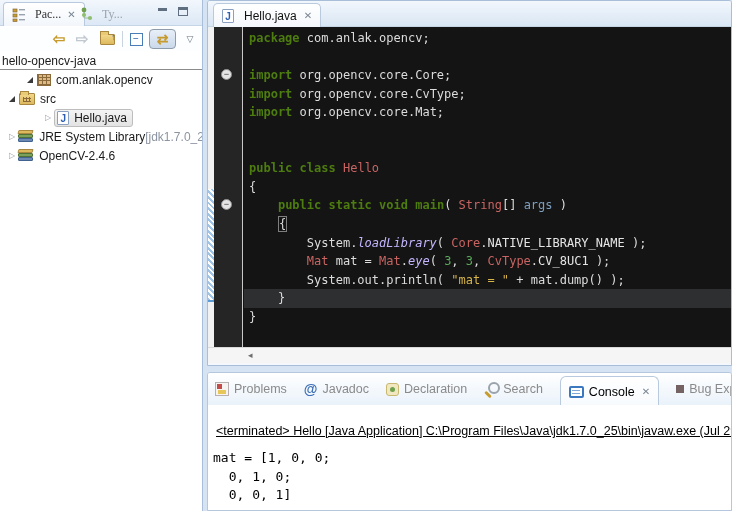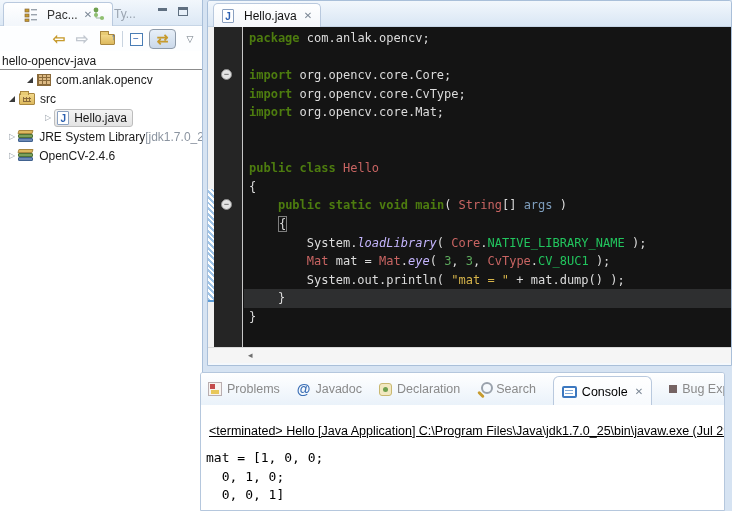--- a/index.html
+++ b/index.html
@@ -6,21 +6,21 @@
   html,body { width:732px; height:511px; overflow:hidden; }
   body { font-family:"Liberation Sans", sans-serif; background:#D6E3F2; }
   #workbench { position:relative; width:732px; height:511px; overflow:hidden; }
 
   
   #left-panel { position:absolute; left:0; top:0; width:203px; height:511px;
     background:#FFFFFF; border-right:1px solid #A9BFD9; overflow:hidden; }
   #left-tabbar { position:absolute; left:0; top:0; right:0; height:26px;
     background:linear-gradient(#F2F7FC,#DCE8F5); border-bottom:1px solid #C6D5E6; }
   .view-tab { position:absolute; top:2px; height:24px; display:flex; align-items:center;
-    gap:4px; padding:0 20px; font-size:12px; color:#333; }
+    gap:4px; padding:0 8px; font-size:12px; color:#333;font-family:Liberation Serif, serif; }
   .view-tab.active { background:linear-gradient(#FFFFFF,#F2F6FB); border:1px solid #B9C9DE;
     border-bottom:none; border-radius:4px 4px 0 0; }
   .view-tab.inactive { color:#9AA4B0; }
   .close-x { font-size:10px; color:#7A8694; margin-left:2px; cursor:pointer; }
   .winbtn { position:absolute; top:7px; width:12px; height:10px; }
   #min-btn span { display:block; width:9px; height:3px; background:#5F6F80; margin-top:1px; }
   #max-btn span { display:block; width:10px; height:9px; border:1px solid #5F6F80; border-top:3px solid #5F6F80; }
 
   #left-toolbar { position:absolute; left:0; top:27px; right:0; height:24px; background:#FDFEFF; }
   .tbi { position:absolute; top:2px; height:20px; display:flex; align-items:center; justify-content:center;
@@ -90,32 +90,32 @@
     background:#E4E4E4; border:1px solid #8F8F8F; color:#333; font-size:9px; line-height:9px;
     text-align:center; cursor:pointer; }
   #code-area { position:absolute; left:36px; top:0; right:0; height:100%; overflow:hidden; cursor:text; }
   #current-line { position:absolute; left:0; right:0; top:262px; height:19px; background:#2E2F30; }
   #code-lines { position:relative; padding:2px 0 0 5px; font-family:"DejaVu Sans Mono", monospace;
     font-size:12px; line-height:18.6px; color:#DCDCDC; }
   .cl { height:18.6px; white-space:pre; }
   .cd-k { color:#4d7c0f; font-weight:bold; }
   .cd-p { color:#DCDCDC; }
   .cd-t { color:#C86462; }
-  .cd-c { color:#22c55e; }
+  .cd-c { color:#e5e5e5; }
   .cd-n { color:#5CA85C; }
   .cd-s { color:#D6B44A; }
   .cd-v { color:#7E9EBD; }
   .cd-i { color:#c4b5fd; font-style:italic; }
   .cd-b { color:#DCDCDC; border:1px solid #7E7E7E; }
   #editor-hscroll { position:absolute; left:0; top:346px; right:0; height:16px; background:#F5F5F5;
     border-top:1px solid #DADADA; }
   #editor-hscroll .larr { position:absolute; left:40px; top:2px; font-size:9px; color:#6E6E6E; }
 
   
-  #bottom-panel { position:absolute; left:200px; top:372px; width:525px; height:139px;
+  #bottom-panel { position:absolute; left:207px; top:372px; width:525px; height:139px;
     background:#FFFFFF; border:1px solid #B5C7DD; border-radius:3px 3px 0 0; overflow:hidden; }
   #bottom-tabbar { position:absolute; left:0; top:0; right:0; height:32px;
     background:linear-gradient(#FFFFFF,#EAF2FA); display:flex; align-items:center; gap:17px;
     padding-left:7px; font-size:12.5px; color:#8A8A8A; white-space:nowrap; }
   .btab { display:flex; align-items:center; gap:5px; cursor:pointer; flex:none; }
   .btab.active { background:linear-gradient(#FFFFFF,#F7FAFD); border:1px solid #B9C9DE; border-bottom:none;
     border-radius:6px 6px 0 0; padding:0 8px; color:#000; height:30px; margin-top:4px; }
   .ic-problems { width:14px; height:14px; border:1px solid #B9AEB0; background:#F7F3F0; position:relative; }
   .ic-problems::before { content:""; position:absolute; left:1px; top:1px; width:5px; height:5px; background:#C44A4A; }
   .ic-problems::after { content:""; position:absolute; left:2px; bottom:1px; width:8px; height:4px; background:#E8C75A; }

